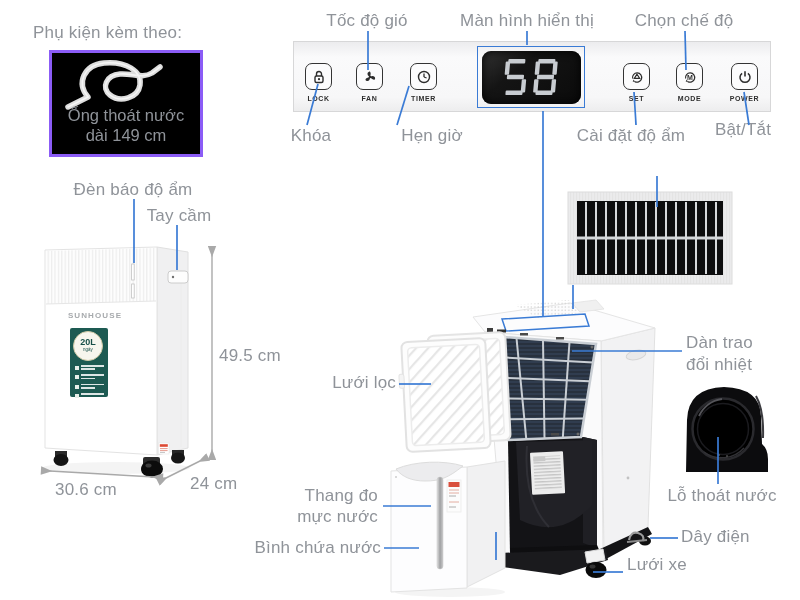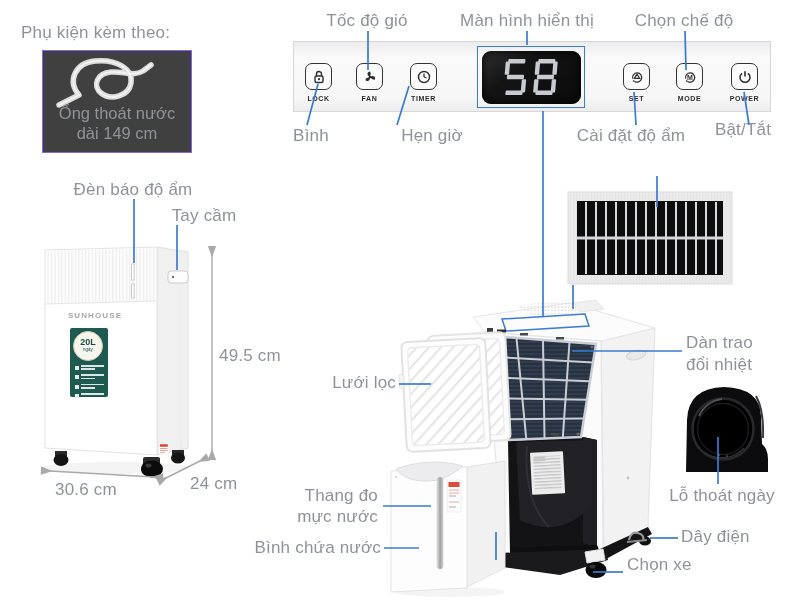--- a/index.html
+++ b/index.html
@@ -4,21 +4,21 @@
 <style>
   html,body{margin:0;padding:0;background:#fff;}
   .stage{position:relative;width:800px;height:600px;background:#fff;overflow:hidden;
          font-family:"Liberation Sans",sans-serif;}
   svg{display:block;}
   .artlayer,.linelayer{position:absolute;left:0;top:0;pointer-events:none;}
   .lbl{position:absolute;font-size:17px;line-height:19px;color:#8f9399;white-space:nowrap;letter-spacing:.2px;}
   .lbl.c{transform:translateX(-50%);}
   .lbl.r{transform:translateX(-100%);text-align:right;}
   
-  .acc-box{position:absolute;left:42px;top:50px;width:148px;height:101px;border:1px solid #8b5cf6;background:#404040;}
+  .acc-box{position:absolute;left:49px;top:50px;width:148px;height:101px;border:3px solid #8b5cf6;background:#000000;}
   .acc-text{position:absolute;left:0;width:100%;text-align:center;font-size:16.5px;color:#8f9399;}
   
   .panel{position:absolute;left:293px;top:41px;width:476px;height:69px;border:1px solid #d7d7d8;
          background:linear-gradient(180deg,#ececee 0%,#fafafb 22%,#f7f7f8 80%,#ededee 100%);}
   .pbtn{position:absolute;top:21px;width:27px;height:27px;border:1.6px solid #343434;border-radius:7px;
         background:#fcfcfd;box-sizing:border-box;display:flex;align-items:center;justify-content:center;}
   .pbl{position:absolute;top:53px;width:70px;margin-left:-35px;text-align:center;
        font-size:7px;font-weight:bold;color:#2e2e2e;letter-spacing:.6px;}
   .display{position:absolute;left:183px;top:4px;width:108px;height:62px;border:1.6px solid #3a7bd5;box-sizing:border-box;
            display:flex;align-items:center;justify-content:center;}
@@ -230,21 +230,21 @@
       <circle cx="723" cy="429" r="30.5" fill="#000"></circle>
       <circle cx="723" cy="429" r="30.5" fill="none" stroke="#2a2a2e" stroke-width="2.5"></circle>
       <circle cx="723" cy="429" r="25.5" fill="none" stroke="#1b1b1f" stroke-width="1.5"></circle>
       <path d="M699,416 A30,30 0 0 1 722,399" stroke="#55555a" stroke-width="1.8" fill="none"></path>
       <path d="M704,452 A30,30 0 0 0 744,448" stroke="#323236" stroke-width="1.5" fill="none"></path>
       <circle cx="719" cy="455" r="0.8" fill="#8a8a8a"></circle>
         <circle cx="727" cy="456" r="0.8" fill="#777"></circle>
     </g>
   </svg>
 
-  <div class="lbl" style="left:21px;top:23px;">Phụ kiện kèm theo:</div>
+  <div class="lbl" style="left:33px;top:23px;">Phụ kiện kèm theo:</div>
   <div class="acc-box">
     <svg width="148" height="58" viewBox="0 0 148 58">
       <path d="M16,54 L36,44 C24,30 32,12 52,10 C74,8 90,18 88,32 C86,45 68,50 58,42 C49,35 54,22 68,21 C80,20 90,26 100,20 L108,14" fill="none" stroke="#dedede" stroke-width="5.5" stroke-linecap="round" stroke-linejoin="round"></path>
       <path d="M16,54 L36,44 C24,30 32,12 52,10 C74,8 90,18 88,32 C86,45 68,50 58,42 C49,35 54,22 68,21 C80,20 90,26 100,20 L108,14" fill="none" stroke="#f5f5f5" stroke-width="1.6" stroke-linecap="round"></path>
     </svg>
     <div class="acc-text" style="top:53px;">Ống thoát nước</div>
     <div class="acc-text" style="top:73px;">dài 149 cm</div>
   </div>
 
   <div class="panel">
@@ -322,41 +322,41 @@
         <path d="M5.1,4.3 a5,5 0 1 0 5.8,0" fill="none" stroke="#2d2d2d" stroke-width="1.5"></path>
         <line x1="8" y1="2.3" x2="8" y2="7.5" stroke="#2d2d2d" stroke-width="1.6"></line>
       </svg>
     </div>
     <div class="pbl" style="left:450.5px;">POWER</div>
   </div>
 
   <div class="lbl c" style="left:367px;top:11px;">Tốc độ gió</div>
   <div class="lbl c" style="left:527px;top:11px;">Màn hình hiển thị</div>
   <div class="lbl c" style="left:684px;top:11px;">Chọn chế độ</div>
-  <div class="lbl c" style="left:311px;top:126px;">Bình</div>
+  <div class="lbl c" style="left:311px;top:126px;">Khóa</div>
   <div class="lbl c" style="left:432px;top:126px;">Hẹn giờ</div>
   <div class="lbl c" style="left:631px;top:126px;">Cài đặt độ ẩm</div>
   <div class="lbl c" style="left:743px;top:120px;">Bật/Tắt</div>
 
   <div class="lbl c" style="left:133px;top:180px;">Đèn báo độ ẩm</div>
-  <div class="lbl c" style="left:179px;top:206px;margin-left:25px;">Tay cầm</div>
+  <div class="lbl c" style="left:179px;top:206px;">Tay cầm</div>
 
   <div class="lbl" style="left:219px;top:346px;">49.5 cm</div>
   <div class="lbl c" style="left:86px;top:480px;">30.6 cm</div>
   <div class="lbl" style="left:190px;top:474px;">24 cm</div>
 
   <div class="lbl" style="left:686px;top:333px;">Dàn trao</div>
   <div class="lbl" style="left:686px;top:355px;">đổi nhiệt</div>
   <div class="lbl r" style="left:396px;top:373px;">Lưới lọc</div>
-  <div class="lbl c" style="left:722px;top:486px;">Lỗ thoát ngày</div>
+  <div class="lbl c" style="left:722px;top:486px;">Lỗ thoát nước</div>
   <div class="lbl r" style="left:378px;top:486px;">Thang đo</div>
   <div class="lbl r" style="left:378px;top:507px;">mực nước</div>
   <div class="lbl r" style="left:381px;top:538px;">Bình chứa nước</div>
   <div class="lbl" style="left:681px;top:527px;">Dây điện</div>
-  <div class="lbl" style="left:627px;top:555px;">Chọn xe</div>
+  <div class="lbl" style="left:627px;top:555px;">Lưới xe</div>
 
   <div class="brand">SUNHOUSE</div>
   <div class="teal">
     <div class="badge">
       <div class="v">20L</div>
       <div class="s">ngày</div>
     </div>
     <div style="height:34px;"></div>
     <div class="trow">
         <div class="ic"></div>

